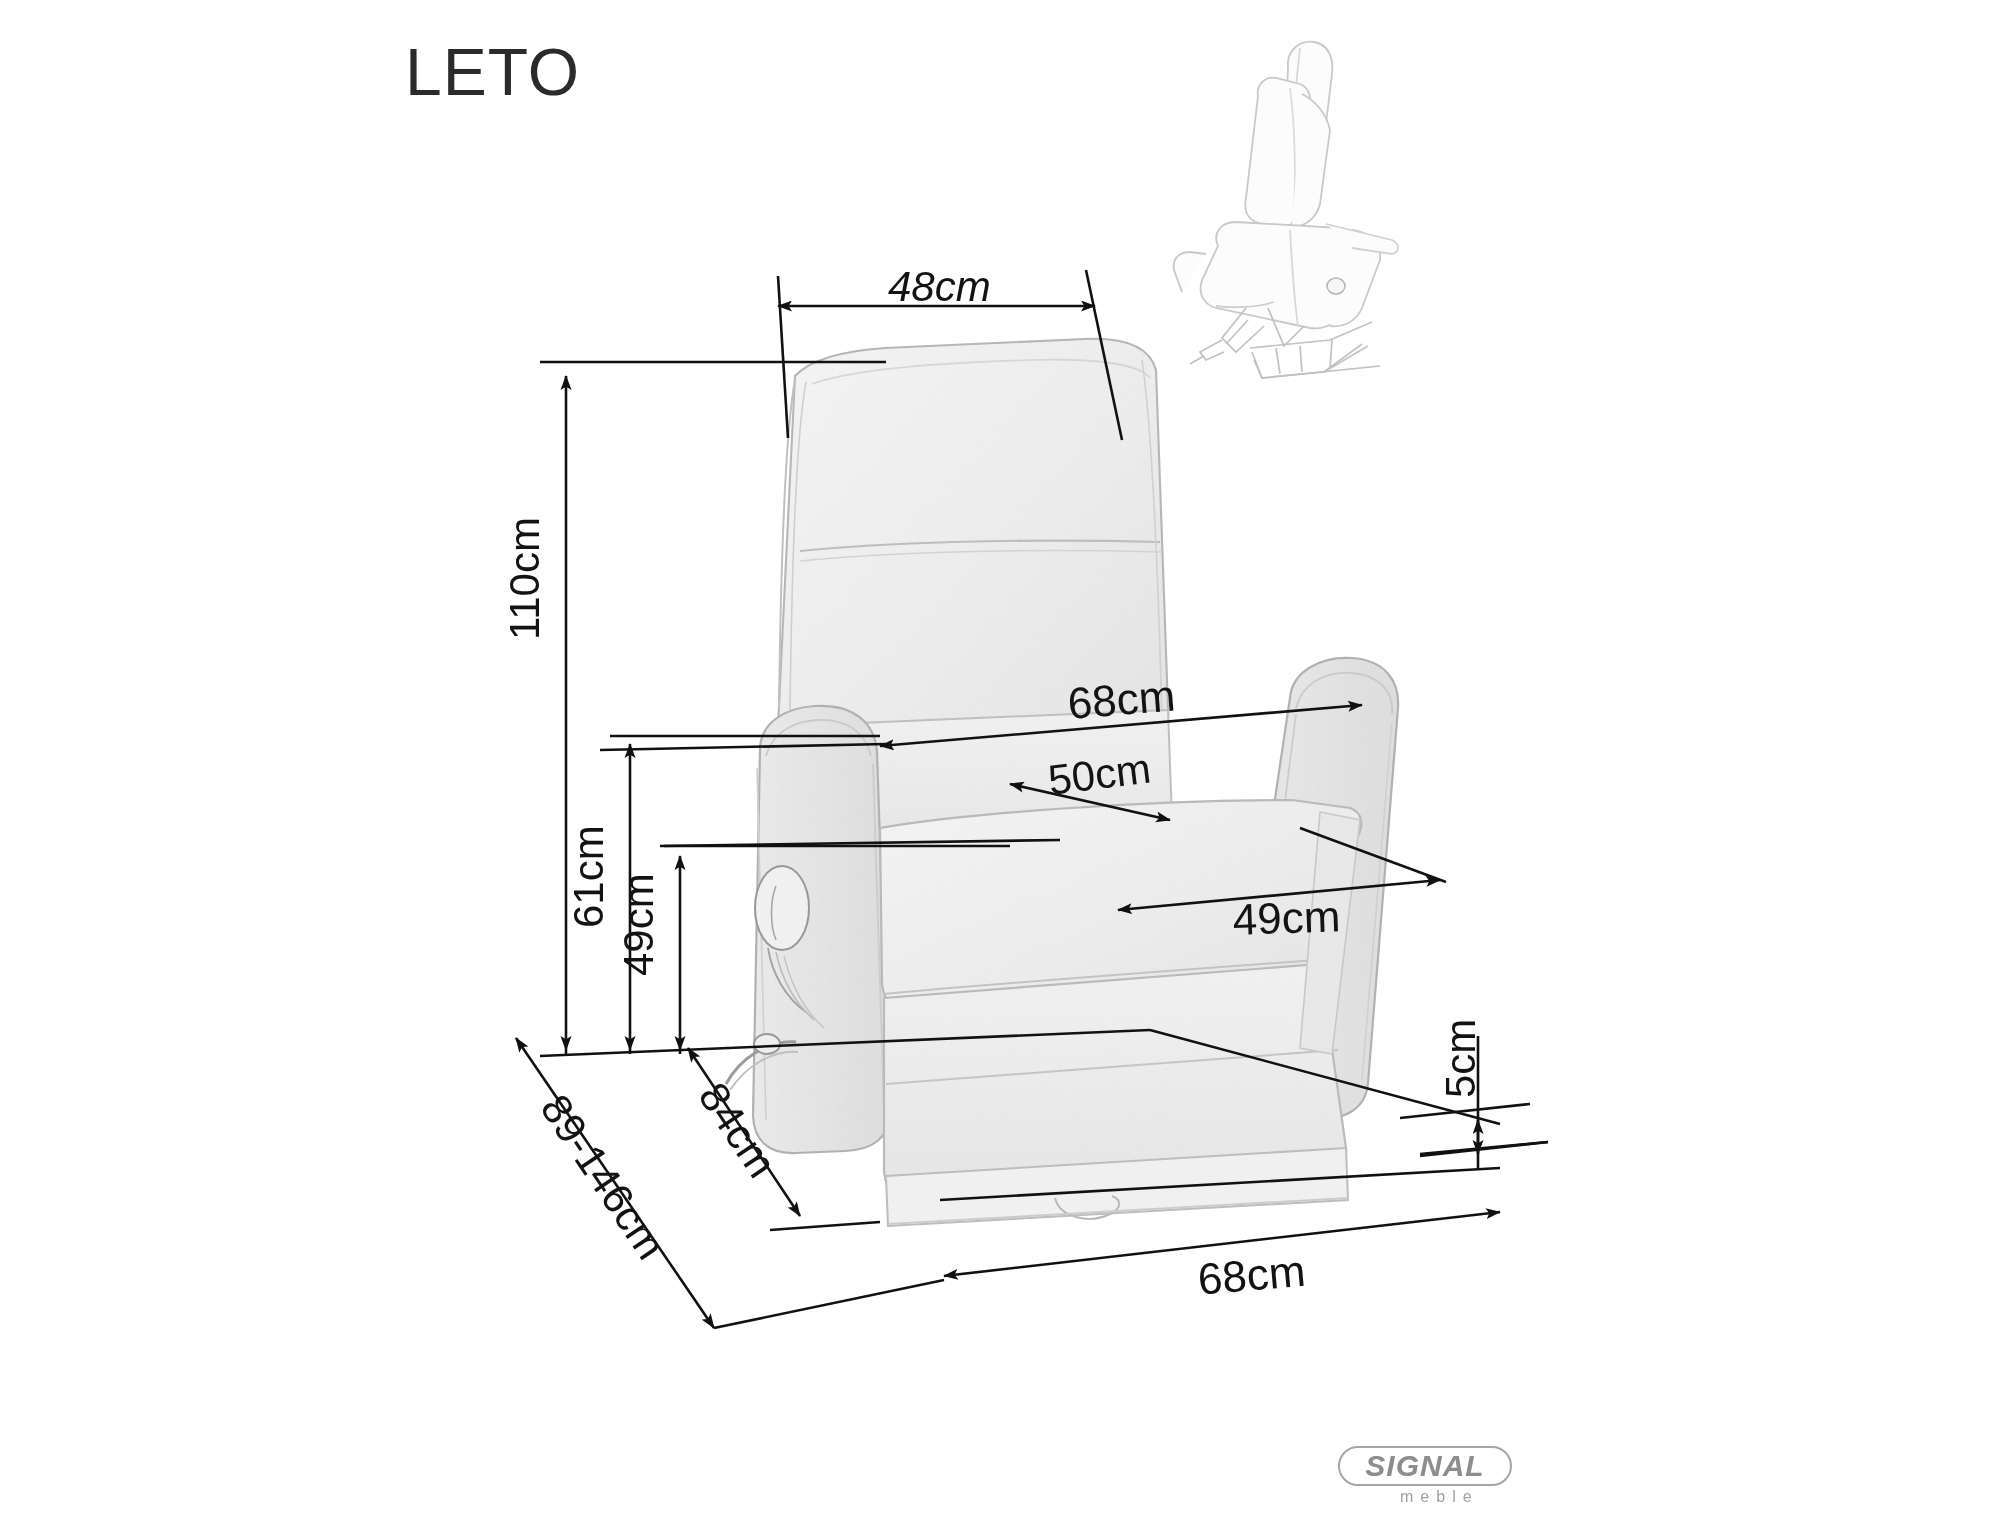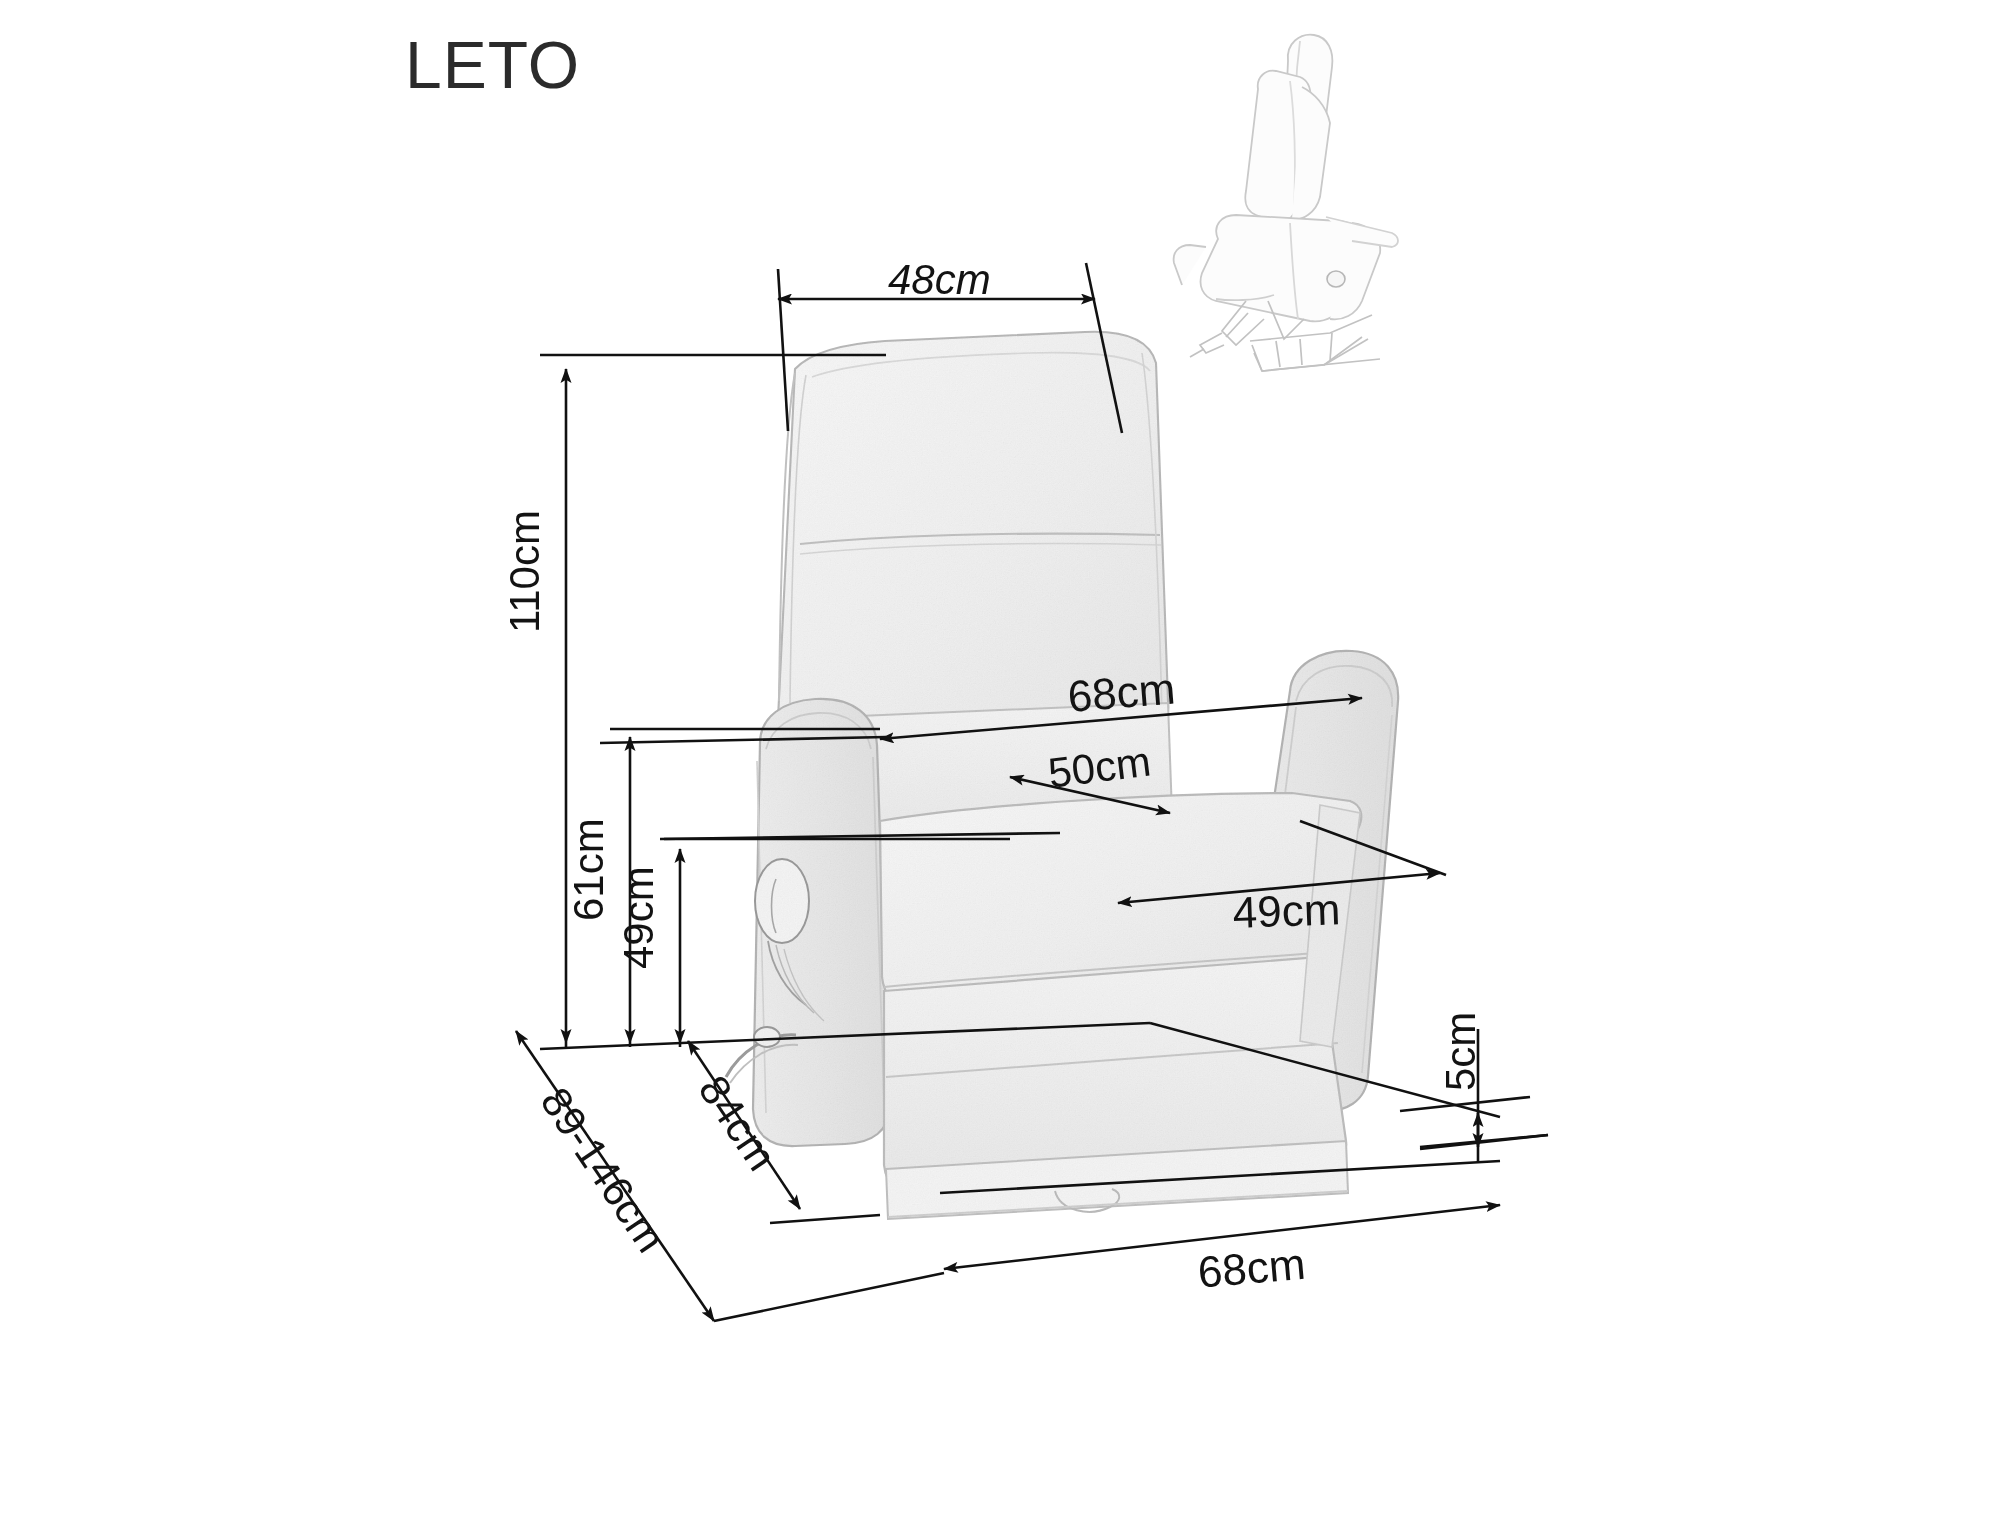--- a/index.html
+++ b/index.html
@@ -1,21 +1,21 @@
 <!DOCTYPE html>
 <html><head>
 <meta charset="utf-8">
 <style>
   html,body{margin:0;padding:0;background:#ffffff;}
   body{
     width:2000px;height:1530px;position:relative;overflow:hidden;
     font-family:"Liberation Sans","DejaVu Sans",sans-serif;
     background:#ffffff;
   }
-  #stage{position:absolute;left:0;top:1px;width:2000px;height:1233px;}
+  #stage{position:absolute;left:0;top:8px;width:2000px;height:1233px;}
   #stage svg{position:absolute;left:0;top:0;width:2000px;height:1530px;}
 
   .title{
     position:absolute;
     left:405px;top:26px;
     font-size:66px;
     letter-spacing:1px;
     color:#2b2b2b;
     font-weight:400;
     white-space:nowrap;
@@ -268,14 +268,19 @@
   <div class="dim big" style="left:1232px;top:890px;transform:rotate(-2deg);transform-origin:left top;">49cm</div>
 
   <div class="dim" style="left:1440px;top:1090px;transform:rotate(-90deg);transform-origin:left top;">5cm</div>
 
   <div class="dim" style="left:568px;top:1080px;transform:rotate(56deg);transform-origin:left top;">89-146cm</div>
 
   <div class="dim" style="left:726px;top:1068px;transform:rotate(56deg);transform-origin:left top;">84cm</div>
 
   <div class="dim big" style="left:1196px;top:1250px;transform:rotate(-5deg);transform-origin:left top;">68cm</div>
 
+  <div class="logo-wrap">
+    <div class="logo-pill"></div>
+    <div class="logo-word">SIGNAL</div>
+    <div class="logo-sub">meble</div>
+  </div>
 
 </div>
 
 </body></html>

